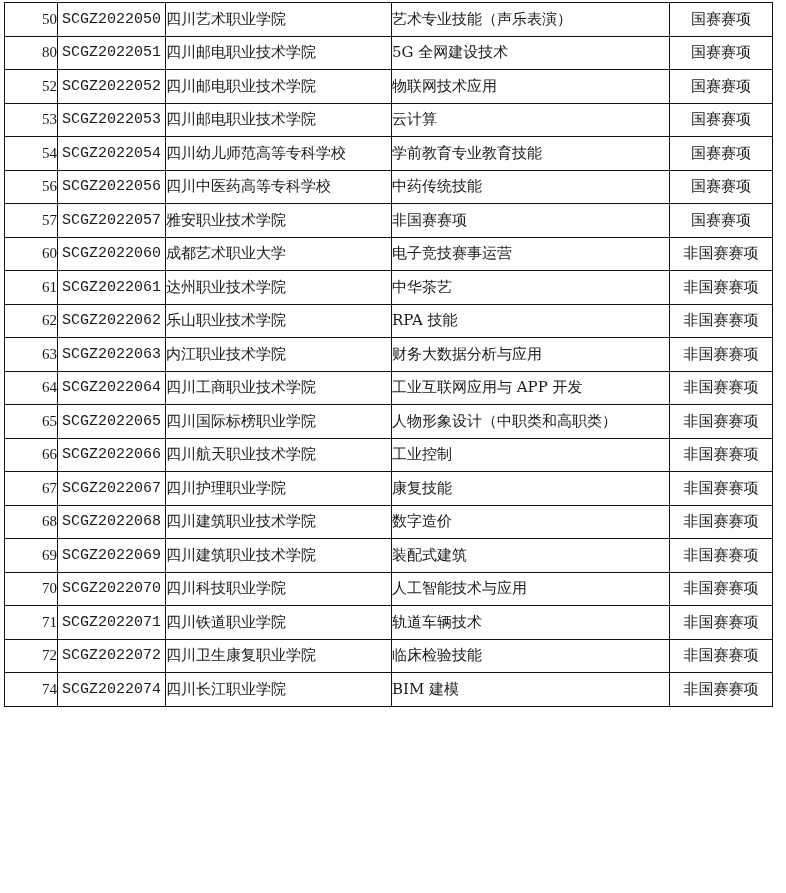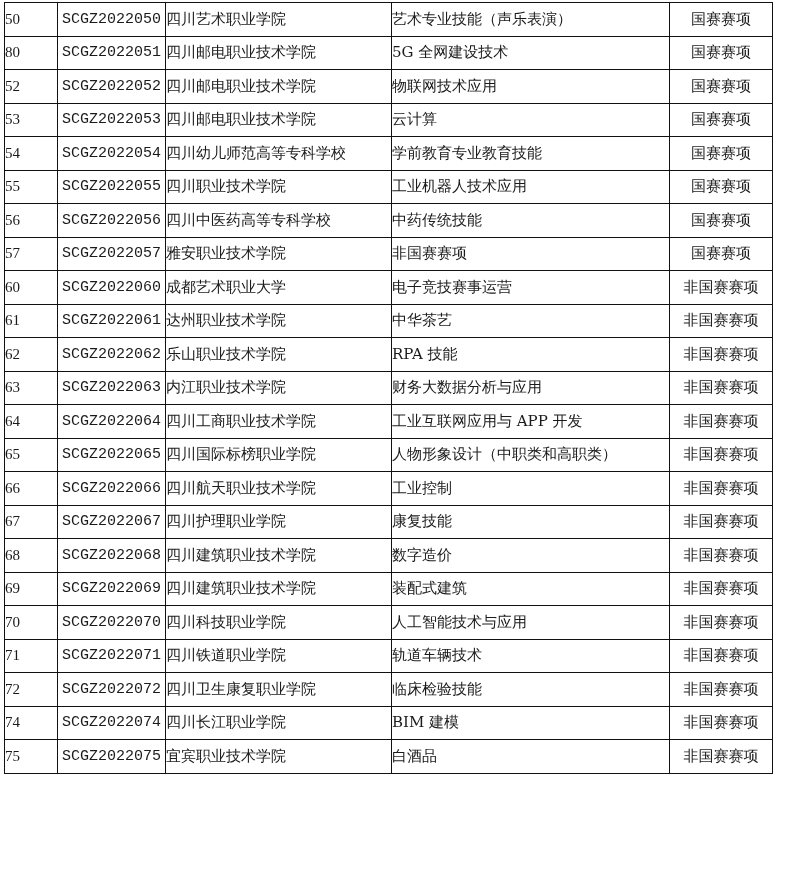--- a/index.html
+++ b/index.html
@@ -1,20 +1,20 @@
 <!DOCTYPE html>
 <html><head>
 <meta charset="utf-8">
 <style>
   html, body { margin:0; padding:0; background:#ffffff; }
   body { width:786px; height:893px; overflow:hidden; position:relative;
          font-family: "DejaVu Serif", "Liberation Serif", serif; color:#1a1a1a; }
   table.grid { position:absolute; left:4px; top:2px; border-collapse:collapse; table-layout:fixed; }
   table.grid td { border:1.5px solid #111; height:32.5px; padding:0; font-size:15px; white-space:nowrap; overflow:hidden; }
-  td.c-no { width:52px; text-align:left; font-family:"Liberation Serif", serif; font-size:16px; }
+  td.c-no { width:52px; text-align:right; font-family:"Liberation Serif", serif; font-size:16px; }
   td.c-code { width:107px; text-align:center; font-family:Liberation Mono, monospace; font-size:15.5px; }
   td.c-school { width:225px; padding-left:8px; }
   td.c-item { width:277px; padding-left:6px; }
   td.c-type { width:102px; text-align:center;margin-top:12px; }
 </style>
 </head>
 <body>
 
 <table class="grid">
   <tbody id="tbody">
@@ -44,27 +44,20 @@
         <td class="c-code">SCGZ2022053</td>
         <td class="c-school">四川邮电职业技术学院</td>
         <td class="c-item">云计算</td>
         <td class="c-type">国赛赛项</td>
       </tr>
       <tr>
         <td class="c-no">54</td>
         <td class="c-code">SCGZ2022054</td>
         <td class="c-school">四川幼儿师范高等专科学校</td>
         <td class="c-item">学前教育专业教育技能</td>
-        <td class="c-type">国赛赛项</td>
-      </tr>
-      <tr>
-        <td class="c-no">55</td>
-        <td class="c-code">SCGZ2022055</td>
-        <td class="c-school">四川职业技术学院</td>
-        <td class="c-item">工业机器人技术应用</td>
         <td class="c-type">国赛赛项</td>
       </tr>
       <tr>
         <td class="c-no">56</td>
         <td class="c-code">SCGZ2022056</td>
         <td class="c-school">四川中医药高等专科学校</td>
         <td class="c-item">中药传统技能</td>
         <td class="c-type">国赛赛项</td>
       </tr>
       <tr>
@@ -165,21 +158,14 @@
         <td class="c-item">临床检验技能</td>
         <td class="c-type">非国赛赛项</td>
       </tr>
       <tr>
         <td class="c-no">74</td>
         <td class="c-code">SCGZ2022074</td>
         <td class="c-school">四川长江职业学院</td>
         <td class="c-item">BIM 建模</td>
         <td class="c-type">非国赛赛项</td>
       </tr>
-      <tr>
-        <td class="c-no">75</td>
-        <td class="c-code">SCGZ2022075</td>
-        <td class="c-school">宜宾职业技术学院</td>
-        <td class="c-item">白酒品</td>
-        <td class="c-type">非国赛赛项</td>
-      </tr>
     </tbody>
 </table>
 
 </body></html>

